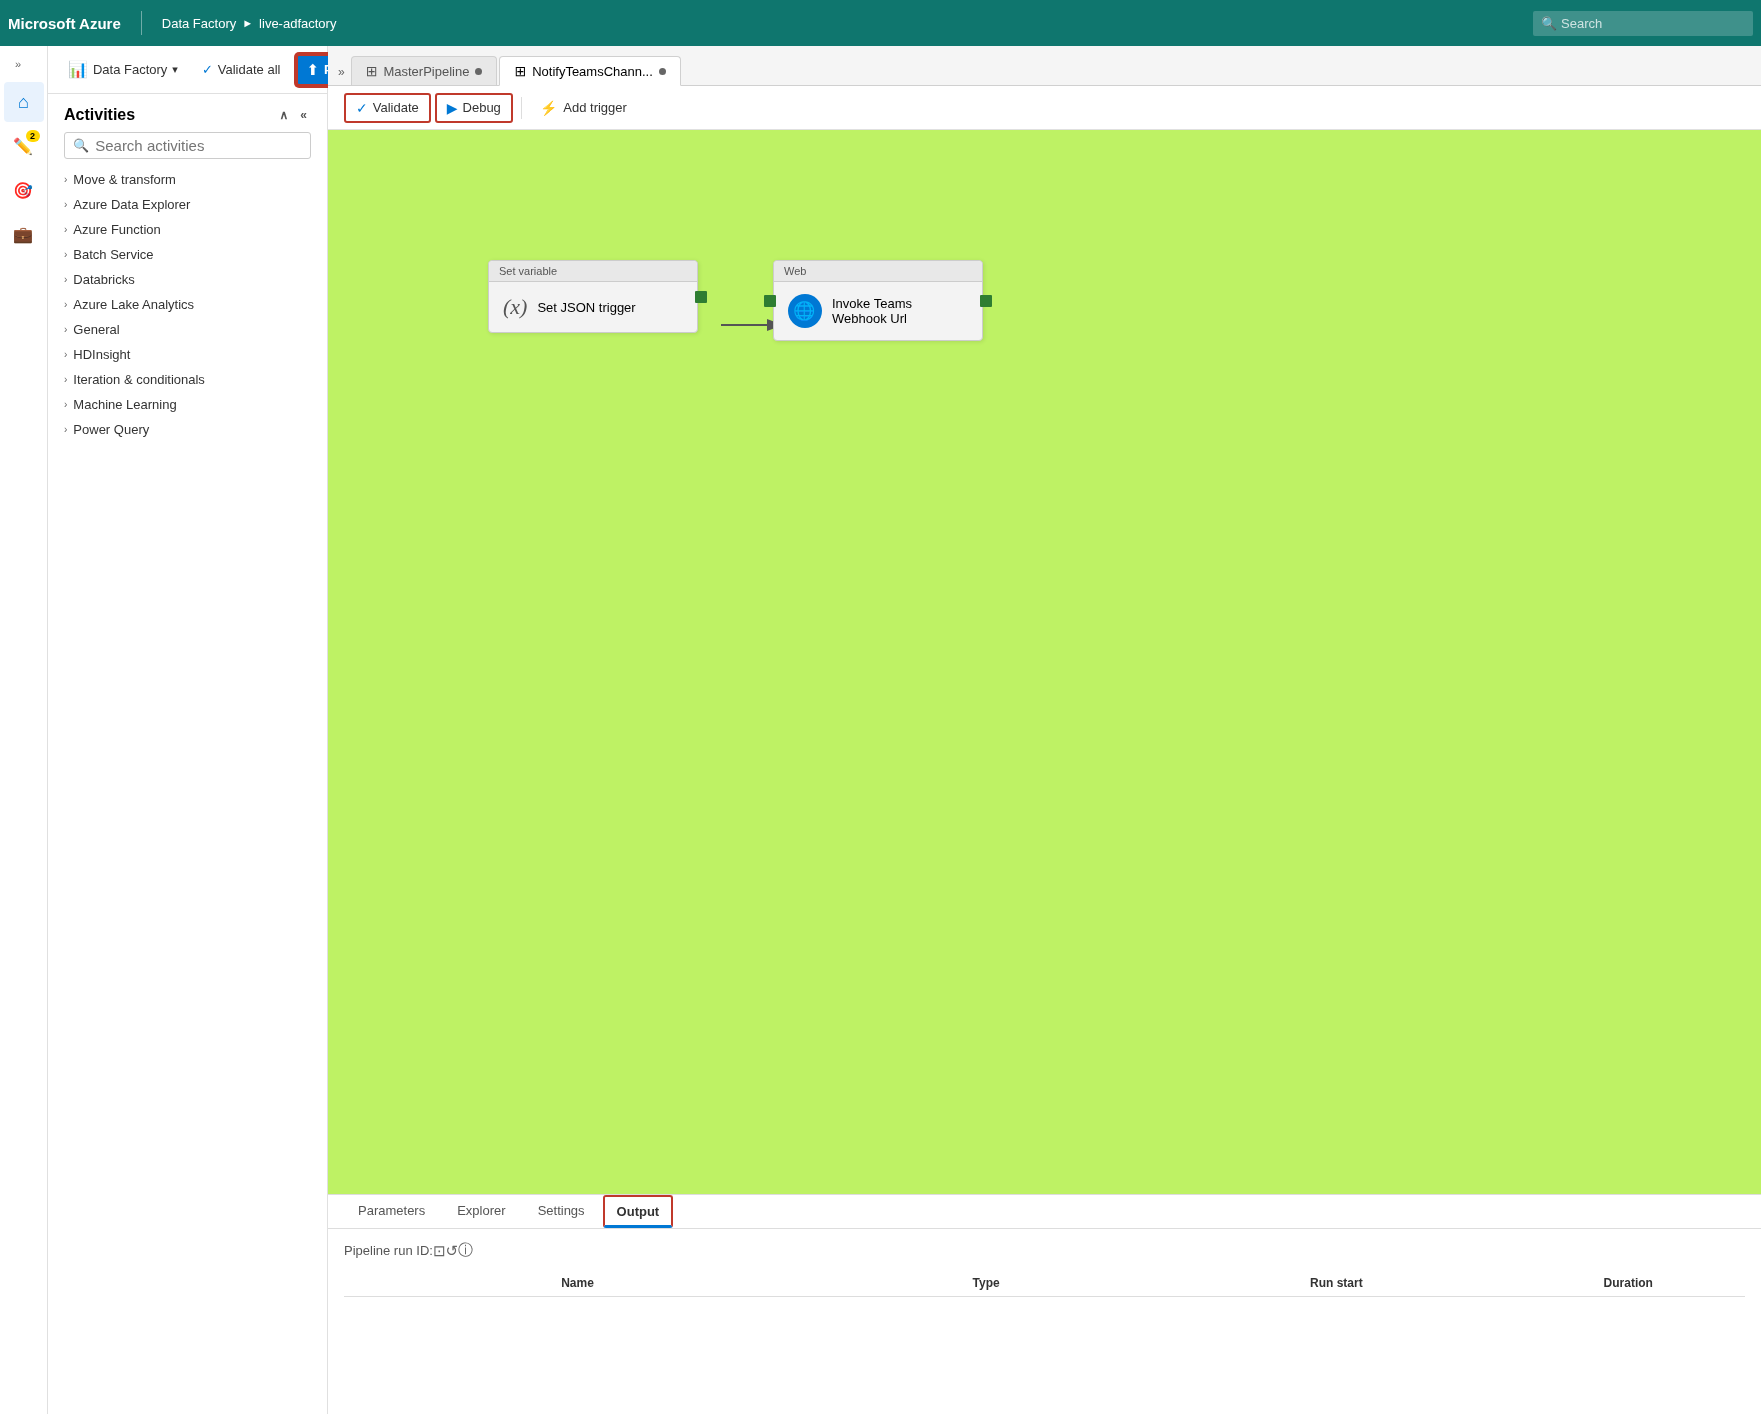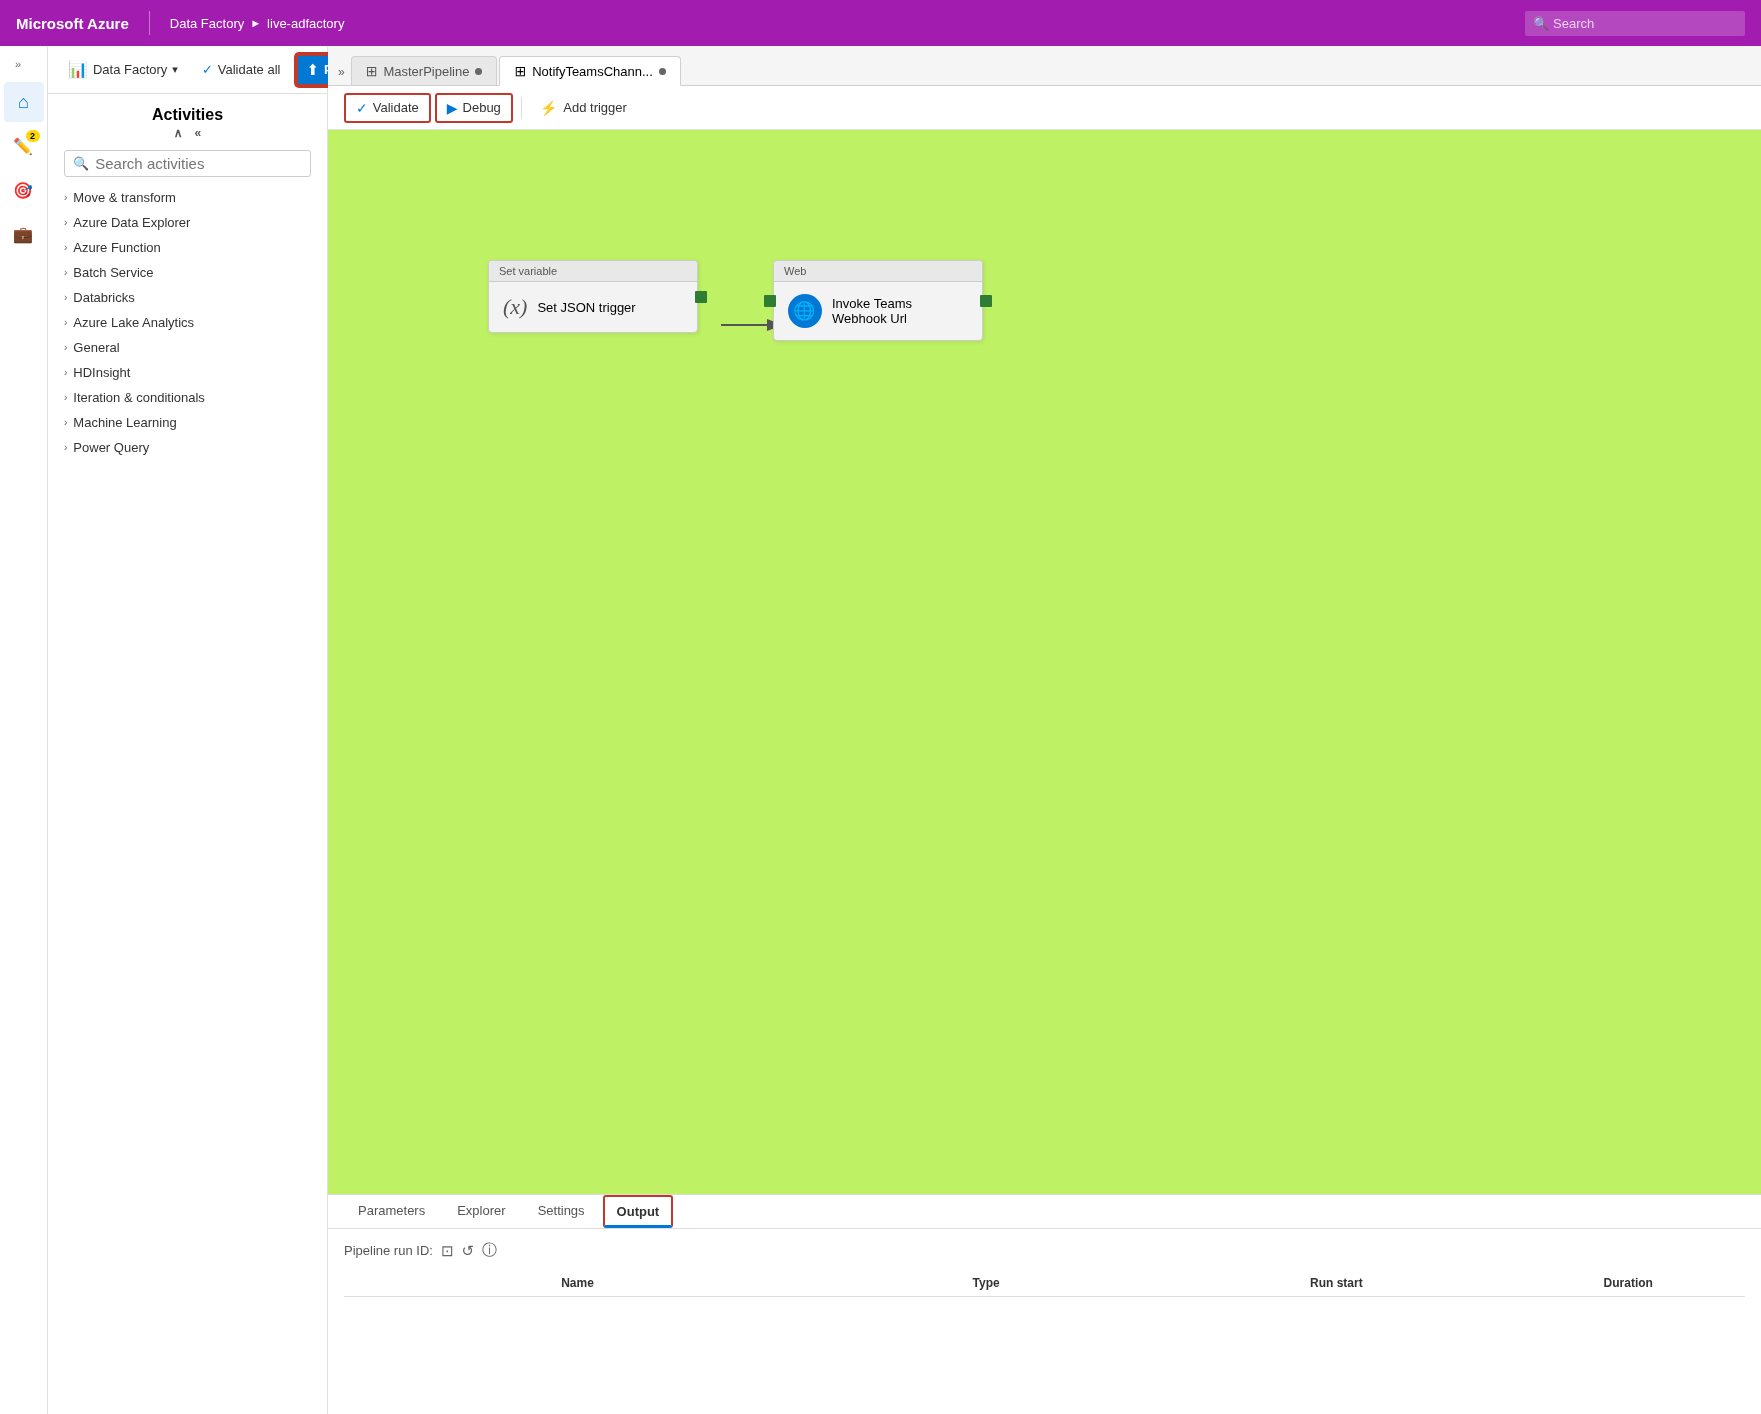--- a/index.html
+++ b/index.html
@@ -1,25 +1,25 @@
 <!DOCTYPE html>
 <html><head>
   <meta charset="utf-8">
   <style>
     * { box-sizing: border-box; margin: 0; padding: 0; }
     body { font-family: 'Segoe UI', Arial, sans-serif; font-size: 13px; background: #f0f0f0; overflow: hidden; }
 
     
     .topbar {
-      background: #a21caf;
+      background: #0f766e;
       color: white;
       height: 46px;
       display: flex;
       align-items: center;
-      padding: 0 16px;
+      padding: 0 8px;
       gap: 12px;
     }
     .topbar-brand { font-size: 15px; font-weight: 600; white-space: nowrap; }
     .topbar-divider { width: 1px; height: 24px; background: rgba(255,255,255,0.4); margin: 0 8px; }
     .topbar-breadcrumb { display: flex; align-items: center; gap: 6px; font-size: 13px; }
     .topbar-breadcrumb .arrow { font-size: 11px; }
     .topbar-search-wrap {
       position: relative;
       margin-left: auto;
     }
@@ -280,21 +280,20 @@
       flex: 1;
       overflow-y: auto;
     }
     .activities-title {
       font-size: 16px;
       font-weight: 600;
       padding: 0 16px 8px 16px;
       display: flex;
       align-items: center;
       justify-content: space-between;
-      flex-direction: column;
     }
     .activities-title-actions { display: flex; gap: 4px; }
     .activities-collapse-icon { font-size: 12px; color: #555; cursor: pointer; padding: 2px 4px; }
     .search-box {
       margin: 0 16px 8px 16px;
       display: flex;
       align-items: center;
       border: 1px solid #ccc;
       border-radius: 3px;
       background: #fff;
@@ -338,21 +337,20 @@
       font-size: 13px;
       cursor: pointer;
       color: #555;
       border-bottom: 2px solid transparent;
     }
     .bottom-tab.active-red { color: #333; border: 1.5px solid #c0392b; border-radius: 3px; padding: 6px 12px; }
     .bottom-content { padding: 12px 16px; }
     .pipeline-run-row {
       display: flex;
       align-items: center;
-      gap: 8px;
       font-size: 13px;
       color: #555;
       margin-bottom: 10px;
     }
     .table-header {
       display: flex;
       border-bottom: 1px solid #ddd;
       padding: 6px 0;
       font-size: 12px;
       font-weight: 600;

